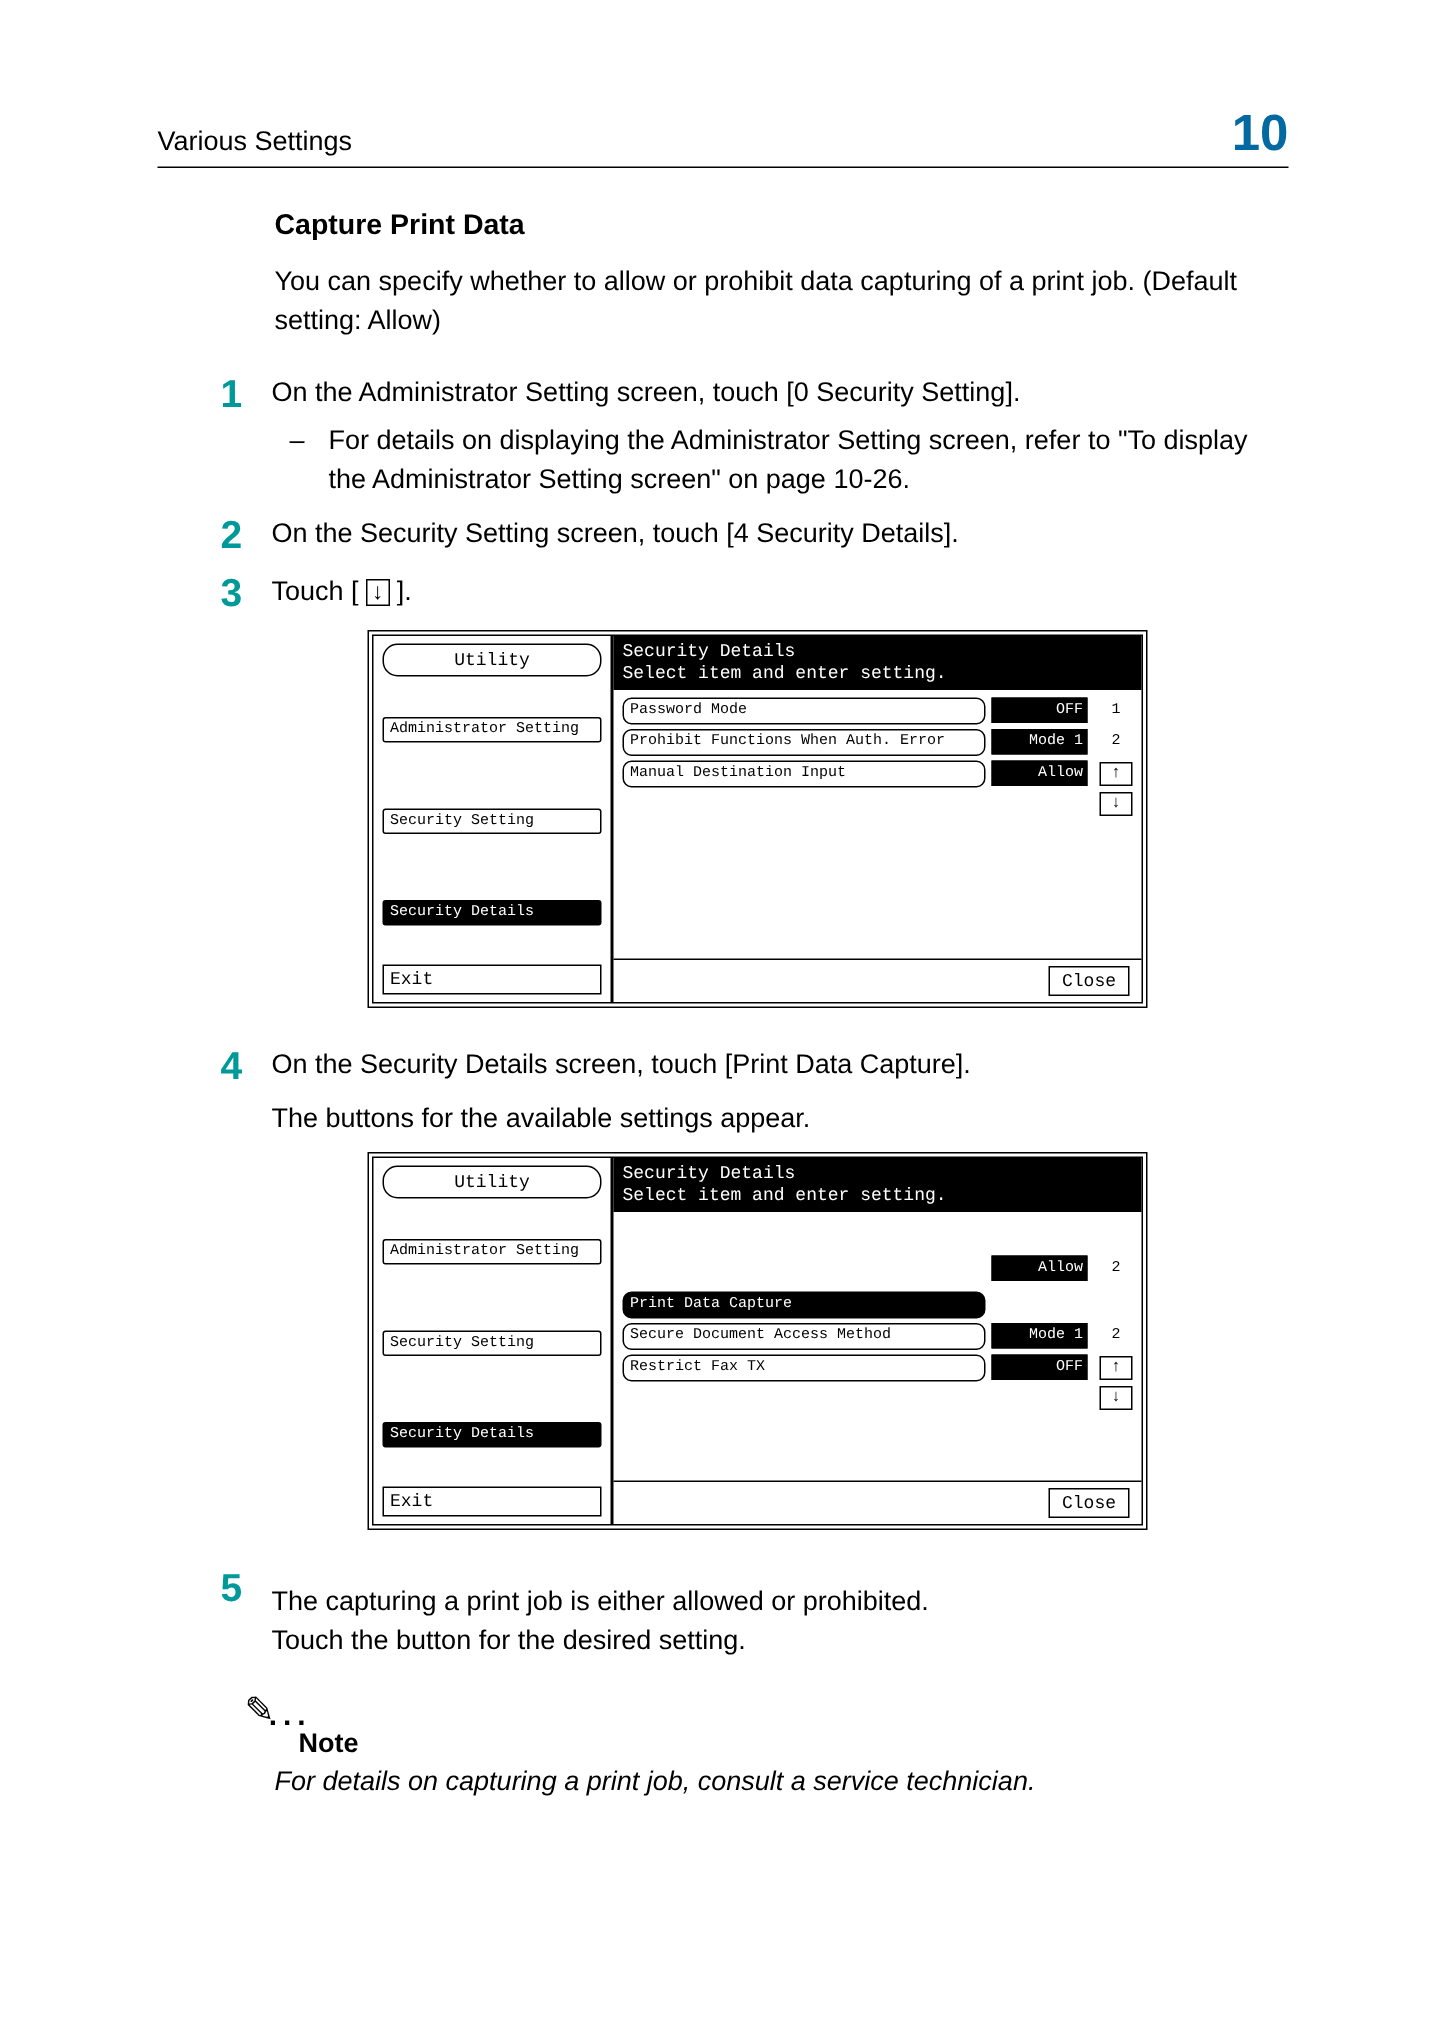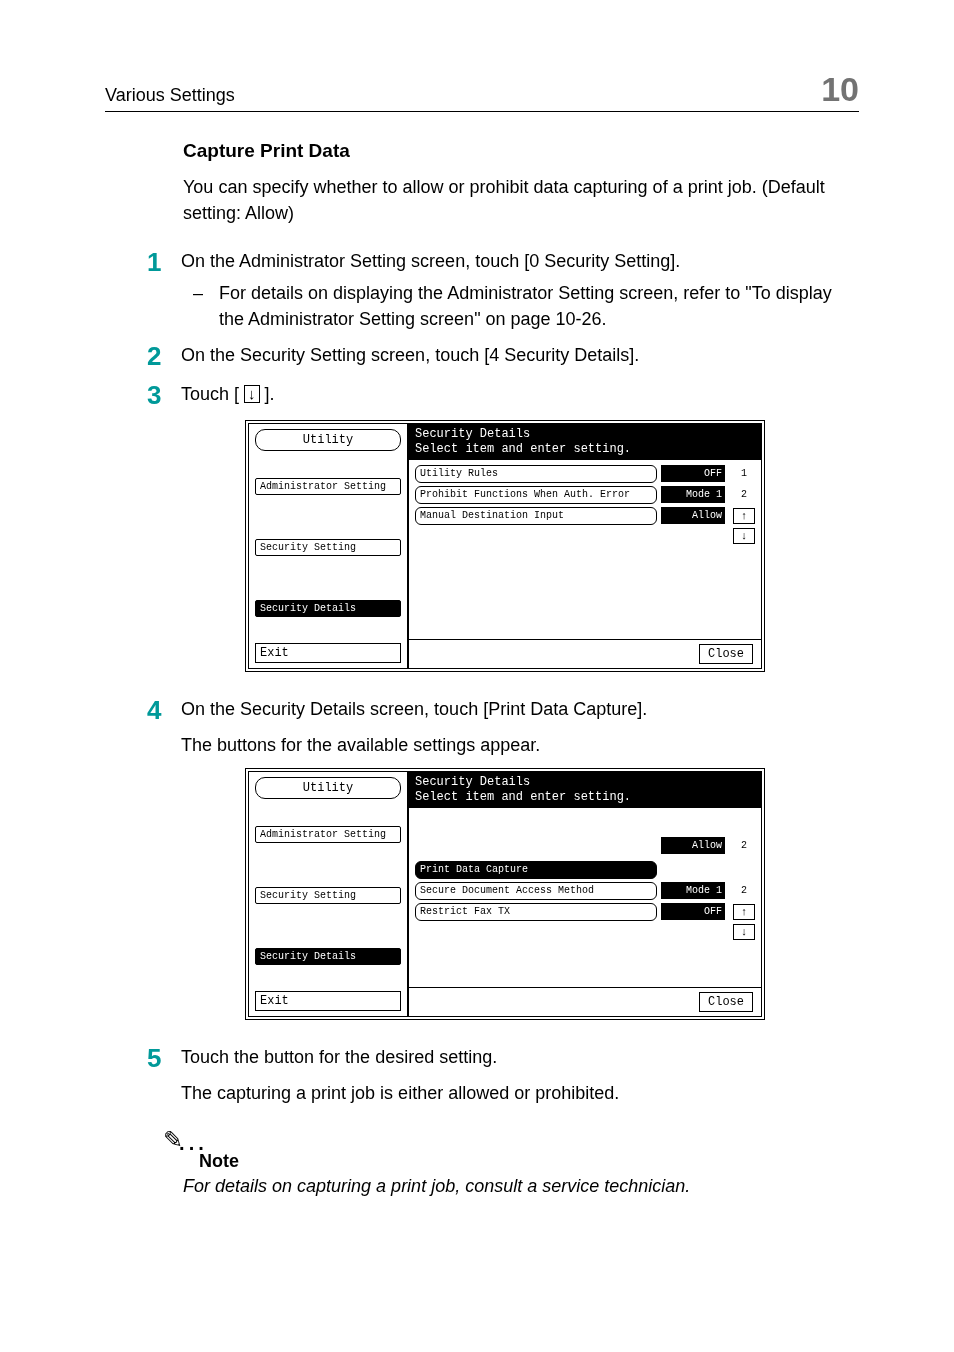--- a/index.html
+++ b/index.html
@@ -20,21 +20,21 @@
     border-bottom: 1px solid #000;
     padding-bottom: 2px;
     margin-bottom: 28px;
   }
   .header-title {
     font-size: 18px;
   }
   .header-num {
     font-size: 34px;
     font-weight: bold;
-    color: #737373;
+    color: #0369a1;
   }
   .section-heading {
     font-weight: bold;
     font-size: 19px;
     margin-left: 78px;
     margin-bottom: 12px;
   }
   .intro-text {
     font-size: 18px;
     margin-left: 78px;
@@ -273,21 +273,21 @@
           <div class="left-fill"></div>
           <div class="exit-btn">Exit</div>
         </div>
         <div class="panel-right">
           <div class="right-header">
             <div>Security Details</div>
             <div>Select item and enter setting.</div>
           </div>
           <div class="rows">
             <div class="r-row">
-              <div class="r-label">Utility Rules</div>
+              <div class="r-label">Password Mode</div>
               <div class="r-value">OFF</div>
               <div class="arrow-col">
                 <div class="page-ind">1</div>
               </div>
             </div>
             <div class="r-row">
               <div class="r-label">Prohibit Functions When Auth. Error</div>
               <div class="r-value">Mode 1</div>
               <div class="arrow-col">
                 <div class="page-ind">2</div>
@@ -374,22 +374,22 @@
             <div class="close-btn">Close</div>
           </div>
         </div>
       </div>
     </div>
   </div>
 
   <div class="step">
     <div class="step-num">5</div>
     <div class="step-body">
+      <div style="margin-top:10px">The capturing a print job is either allowed or prohibited.</div>
       <div>Touch the button for the desired setting.</div>
-      <div style="margin-top:10px">The capturing a print job is either allowed or prohibited.</div>
     </div>
   </div>
 
   <div class="note-block">
     <span class="pencil">✎</span><span class="dots">...</span>
     <div class="note-heading">Note</div>
     <div class="note-text">For details on capturing a print job, consult a service technician.</div>
   </div>
 
   <div class="bottom-row">

